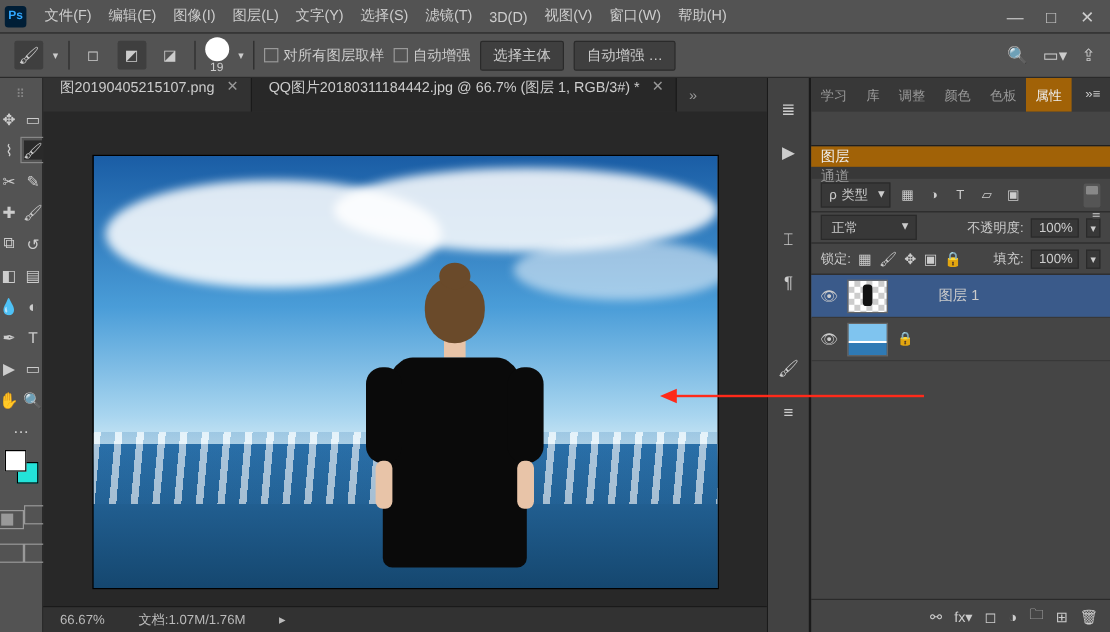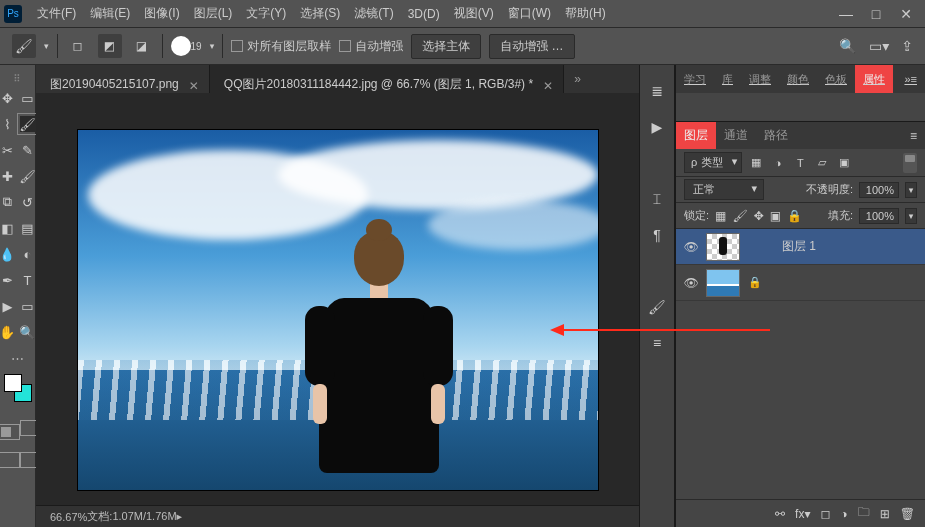--- a/index.html
+++ b/index.html
@@ -1,20 +1,20 @@
 <!DOCTYPE html>
 <html><head>
 <meta charset="utf-8">
 <style>
 * { margin: 0; padding: 0; box-sizing: border-box; font-family: "Microsoft YaHei", sans-serif; }
 body { width: 925px; height: 527px; background: #323232; color: #ccc; font-size: 12px; overflow: hidden; position: relative; }
 
 .menubar { height: 27px; background: #535353; display: flex; align-items: center; padding: 0 4px; }
 .ps-logo { width: 18px; height: 18px; background: #001e36; border-radius: 3px; display: flex; align-items: center; justify-content: center; margin-right: 8px; }
-.ps-logo span { color: #31a8ff; font-size: 10px; font-weight: normal; }
+.ps-logo span { color: #31a8ff; font-size: 10px; font-weight: bold; }
 .menubar .menu-item { padding: 0 7px; cursor: pointer; }
 .menubar .spacer { flex: 1; }
 .win-btn { width: 30px; height: 20px; display: flex; align-items: center; justify-content: center; cursor: pointer; font-size: 14px; }
 
 .options-bar { height: 38px; background: #535353; border-top: 1px solid #2a2a2a; border-bottom: 1px solid #2a2a2a; display: flex; align-items: center; padding: 0 12px; gap: 8px; }
 .opt-icon { width: 24px; height: 24px; display:flex; align-items:center; justify-content:center; border-radius:2px; }
 .opt-icon.sel { background: #3f3f3f; }
 .brush-preview { width: 20px; height: 20px; background: #fff; border-radius: 50%; }
 .brush-size { font-size: 10px; text-align:center; }
 .divider-v { width: 1px; height: 24px; background: #2a2a2a; }
@@ -34,21 +34,21 @@
 .swatches { position:relative; width:28px; height:28px; margin-top:8px;}
 .sw-bg { position:absolute; right:0; bottom:0; width:18px; height:18px; background:#23e3d9; border:1px solid #000;}
 .sw-fg { position:absolute; left:0; top:0; width:18px; height:18px; background:#fff; border:1px solid #000;}
 .mask-icon { width:22px; height:16px; margin-top:12px; border:1px solid #999; position:relative;}
 .mask-icon:after{content:'';position:absolute;left:2px;top:2px;width:10px;height:10px;background:#999;}
 .screen-mode { width:22px; height:16px; margin-top:8px; border:1px solid #999; }
 .screen-grid { display:grid; grid-template-columns: 18px 18px; gap:4px; margin-top:10px;}
 
 .doc-area { flex:1; background: #282828; display:flex; flex-direction:column; position:relative;}
 .tab-bar { height: 28px; background: #323232; display:flex; align-items:center; position:relative;}
-.doc-tab { height: 28px; padding: 0 10px 0 14px; display:flex; align-items:flex-end; gap:10px; border-right:1px solid #1a1a1a; cursor:pointer; max-width: 360px; white-space:nowrap; }
+.doc-tab { height: 28px; padding: 0 10px 0 14px; display:flex; align-items:flex-start; gap:10px; border-right:1px solid #1a1a1a; cursor:pointer; max-width: 360px; white-space:nowrap; }
 .doc-tab.active { background: #282828; }
 .tab-close { cursor:pointer; font-size:12px; color:#999;}
 .tab-overflow { padding: 0 10px; color:#999; cursor:pointer;}
 
 .canvas-wrap { flex:1; display:flex; align-items:center; justify-content:center; position:relative;}
 .canvas { width: 520px; height: 360px; position:relative; box-shadow:0 0 0 1px #000; overflow:hidden;}
 .sky { position:absolute; inset:0; background: linear-gradient(to bottom, #1a5da5 0%, #4a9dd8 35%, #a8d5ef 60%, #cfe8f5 68%, #3a8cc5 72%, #1f5f95 100%);}
 .cloud { position:absolute; background:rgba(255,255,255,0.85); border-radius:50%; filter:blur(4px);}
 .c1{left:10px;top:20px;width:280px;height:90px;}
 .c2{left:200px;top:10px;width:320px;height:70px;}
@@ -65,30 +65,30 @@
 .sleeveL{left:-14px;}
 .sleeveR{right:-14px;}
 .armL,.armR{position:absolute; top:86px; width:14px; height:40px; background:#e8c4a8; border-radius:6px;}
 .armL{left:-6px;}
 .armR{right:-6px;}
 
 .arrow { position:absolute; pointer-events:none; }
 .arrow-line { position:absolute; height:2px; background:#ff2a1a; }
 .arrow-head { position:absolute; width:0;height:0; border-top:6px solid transparent; border-bottom:6px solid transparent; border-right:14px solid #ff2a1a;}
 
-.status-bar { position:absolute; left:0; right:0; bottom:0; height:22px; background:#323232; display:flex; align-items:center; padding:0 14px; border-top:1px solid #1a1a1a; font-size:11px; color:#bbb;}
+.status-bar { position:absolute; left:0; right:0; bottom:0; height:22px; background:#323232; display:flex; align-items:center; padding:0 14px; gap:28px; border-top:1px solid #1a1a1a; font-size:11px; color:#bbb;}
 
 .side-strip { width: 36px; background:#424242; border-left:1px solid #1a1a1a; border-right:1px solid #1a1a1a; display:flex; flex-direction:column; align-items:center; gap:16px; padding-top:16px;}
 .strip-icon { width:20px; height:20px; display:flex; align-items:center; justify-content:center; cursor:pointer; font-size:14px;}
 
 .right-panels { width: 250px; background:#454545; display:flex; flex-direction:column; border-left:1px solid #1a1a1a;}
-.panel-tabs { height: 28px; background:#383838; display:flex; align-items:stretch; font-size:11px;text-decoration:underline;}
+.panel-tabs { height: 28px; background:#383838; display:flex; align-items:stretch; font-size:11px;}
 .panel-tab { padding: 0 8px; display:flex; align-items:center; cursor:pointer; color:#999;}
-.panel-tab.active { background:#ef4444; color:#eee;}
-.panel-sub-tabs { height: 28px; background:#383838; display:flex; align-items:stretch; font-size:12px; border-top:1px solid #1a1a1a;}
+.panel-tab.active { background:#a16207; color:#eee;}
+.panel-sub-tabs { height: 28px; background:#383838; display:flex; align-items:stretch; font-size:12px; border-top:1px solid #1a1a1a;flex-direction:column;}
 .panel-menu { margin-left:auto; padding:0 8px; display:flex; align-items:center; cursor:pointer;}
 
 .layer-filters { height: 28px; display:flex; align-items:center; gap:6px; padding:0 8px; border-bottom:1px solid #2a2a2a;}
 .filter-dd { background:#383838; border:1px solid #2a2a2a; padding:2px 18px 2px 6px; font-size:11px; position:relative;}
 .filter-dd:after{content:'▾'; position:absolute; right:4px;}
 .filter-icon { width:16px; height:16px; display:flex;align-items:center;justify-content:center;font-size:11px;cursor:pointer;}
 .filter-toggle { margin-left:auto; width:14px; height:20px; background:#555; border-radius:2px; position:relative;}
 .filter-toggle:after{content:'';position:absolute;top:2px;left:2px;right:2px;height:7px;background:#888;border-radius:1px;}
 
 .blend-row,.lock-row { height: 26px; display:flex; align-items:center; gap:6px; padding:0 8px; font-size:11px; border-bottom:1px solid #2a2a2a;}
@@ -141,21 +141,21 @@
 <div class="options-bar">
   <div class="opt-icon sel">
       <span class="glyph">🖌</span>
     </div>
   <span style="font-size:9px;">▾</span>
   <div class="divider-v"></div>
   <div class="opt-icon">◻</div>
   <div class="opt-icon sel">◩</div>
   <div class="opt-icon">◪</div>
   <div class="divider-v"></div>
-  <div style="display:flex;flex-direction:row;align-items:center;">
+  <div style="display:flex;flex-direction:column;align-items:center;">
     <div class="brush-preview"></div>
     <div class="brush-size">19</div>
   </div>
   <span style="font-size:9px;">▾</span>
   <div class="divider-v"></div>
   <label><span class="checkbox"></span><span>对所有图层取样</span></label>
   <label><span class="checkbox"></span><span>自动增强</span></label>
   <div class="opt-btn">选择主体</div>
   <div class="opt-btn">自动增强 …</div>
   <div class="opt-right">

